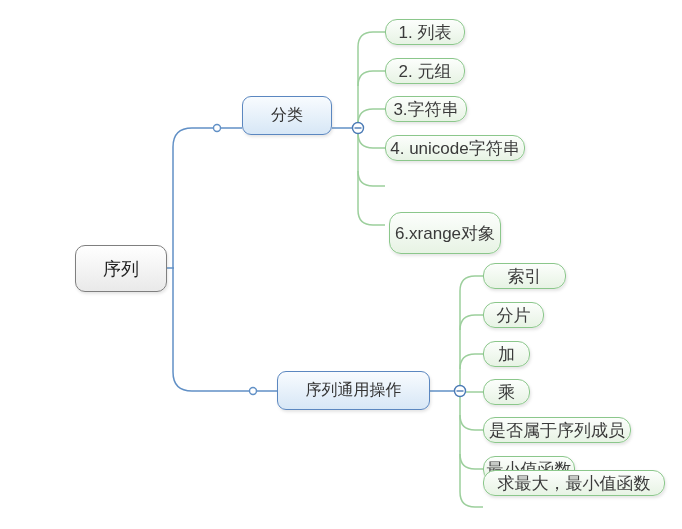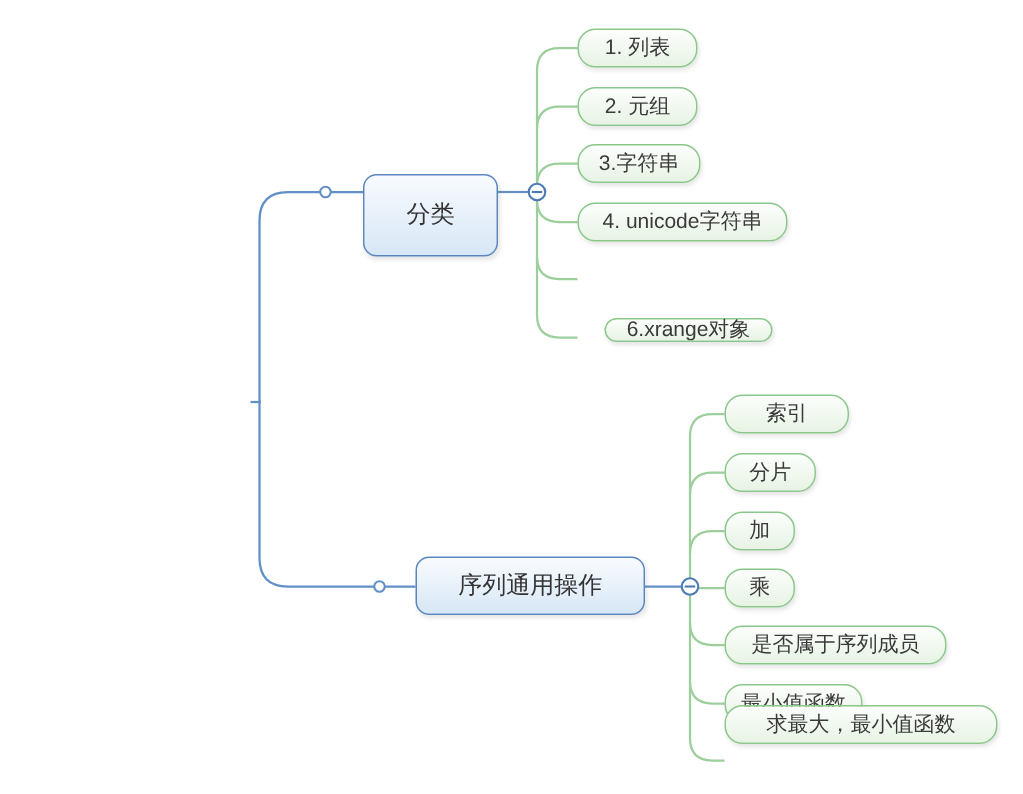--- a/index.html
+++ b/index.html
@@ -30,21 +30,21 @@
   .node-branch{
     border:1.5px solid #5b87c0;
     border-radius:9px;
     background:linear-gradient(#f8fbfe,#d7e7f6);
     font-size:16px;
   }
   .node-child{
     border:1.4px solid #8bc78b;
     border-radius:12px;
     background:linear-gradient(#fcfefc,#e7f3e4);
-    font-size:14px;color:#3a3a3a;
+    font-size:17px;color:#3a3a3a;
   }
 </style>
 </head>
 <body>
 
 <div class="canvas">
 
   <svg class="wires" width="682" height="529" viewBox="0 0 682 529">
 
     <path d="M 167 268 L 174 268" fill="none" stroke="#6190c6" stroke-width="1.5"></path>
@@ -72,41 +72,44 @@
     <g style="cursor:pointer">
       <circle cx="358" cy="128" r="5.5" fill="#ffffff" stroke="#4a7ab5" stroke-width="1.4"></circle>
       <line x1="354.5" y1="128" x2="361.5" y2="128" stroke="#4a7ab5" stroke-width="1.4"></line>
     </g>
     <g style="cursor:pointer">
       <circle cx="460" cy="391" r="5.5" fill="#ffffff" stroke="#4a7ab5" stroke-width="1.4"></circle>
       <line x1="456.5" y1="391" x2="463.5" y2="391" stroke="#4a7ab5" stroke-width="1.4"></line>
     </g>
   </svg>
 
+  <div class="node node-root" style="left:75px;top:245px;width:92px;height:47px">
+    <span>序列</span>
+  </div>
 
-  <div class="node node-branch" style="left:242px;top:116px;width:90px;height:55px">
+  <div class="node node-branch" style="left:242px;top:96px;width:90px;height:39px">
     <span>分类</span>
   </div>
   <div class="node node-branch" style="left:277px;top:371px;width:153px;height:39px">
     <span>序列通用操作</span>
   </div>
 
   <div class="node node-child" style="left:385px;top:19px;width:80px;height:26px">
     <span>1. 列表</span>
   </div>
   <div class="node node-child" style="left:385px;top:58px;width:80px;height:26px">
     <span>2. 元组</span>
   </div>
   <div class="node node-child" style="left:385px;top:96px;width:82px;height:26px">
     <span>3.字符串</span>
   </div>
   <div class="node node-child" style="left:385px;top:135px;width:140px;height:26px">
     <span>4. unicode字符串</span>
   </div>
-  <div class="node node-child" style="left:403px;top:212px;width:112px;height:16px">
+  <div class="node node-child" style="left:389px;top:212px;width:112px;height:42px">
     <span>6.xrange对象</span>
   </div>
 
   <div class="node node-child" style="left:483px;top:263px;width:83px;height:26px">
     <span>索引</span>
   </div>
   <div class="node node-child" style="left:483px;top:302px;width:61px;height:26px">
     <span>分片</span>
   </div>
   <div class="node node-child" style="left:483px;top:341px;width:47px;height:26px">

